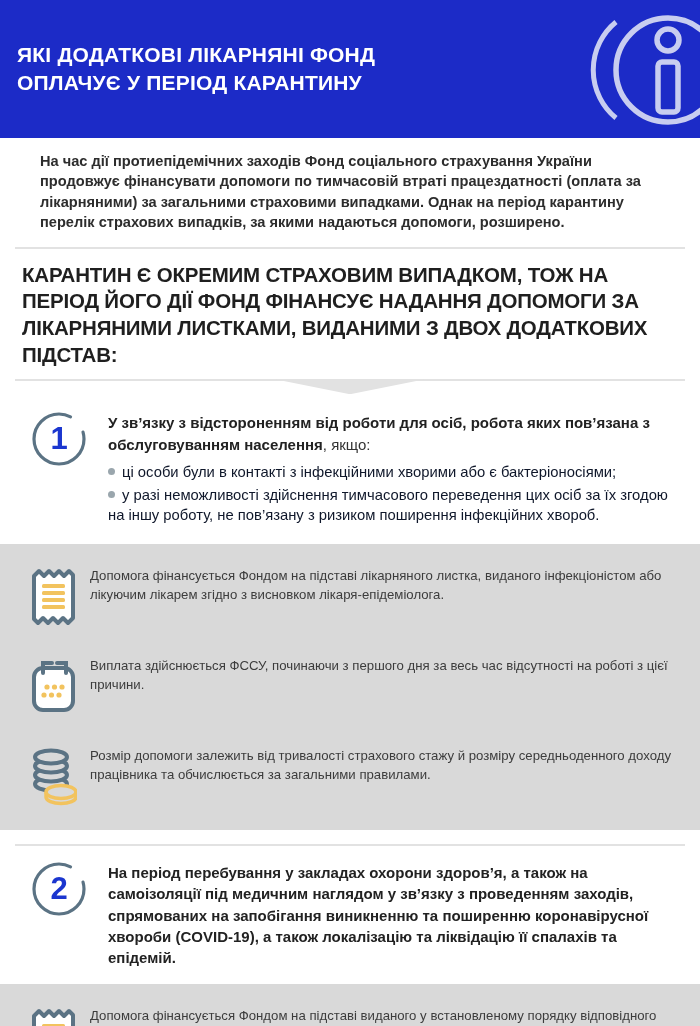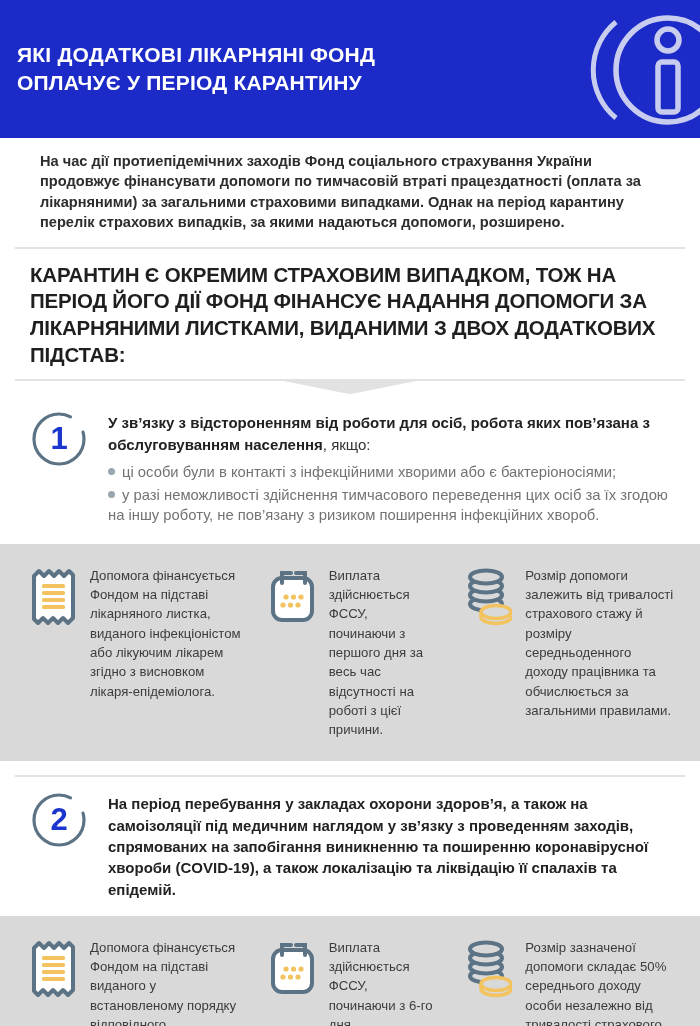--- a/index.html
+++ b/index.html
@@ -20,21 +20,21 @@
   .info-badge{position:absolute;right:-28px;top:4px;}
   .info-badge *{stroke:var(--header-icon,#c8cdf0);fill:none;}
   
   .intro{
     margin:13px 36px 0 40px;font-size:14.6px;font-weight:bold;
     color:var(--text-dark,#2d2d2d);line-height:1.4;
   }
   .rule{border:none;border-top:2px solid var(--divider-gray,#e2e2e2);margin:14px 15px 0;}
   
   .subhead{
-    margin:13px 30px 0;font-size:20.5px;font-weight:800;
+    margin:13px 22px 0;font-size:20.5px;font-weight:800;
     color:#1f1f1f;line-height:1.3;letter-spacing:-.2px;
   }
   .chev-wrap{position:relative;margin-top:11px;height:17px;}
   .chev-rule{margin:0 15px;}
   .chevron{
     width:150px;height:15px;margin:-2px auto 0;
     background:var(--divider-gray,#e2e2e2);
     clip-path:polygon(0 0,100% 0,50% 100%);
   }
   
@@ -42,29 +42,29 @@
   .badge{position:relative;width:58px;height:58px;flex:0 0 58px;}
   .badge svg{position:absolute;inset:0;}
   .badge .num{
     position:absolute;inset:0;display:flex;align-items:center;justify-content:center;
     color:var(--number-blue,#1b36cf);font-size:31px;font-weight:bold;
   }
   .reason-text{flex:1;padding-top:2px;}
   .lead{margin:0;font-size:15px;line-height:1.42;color:#333;}
   .lead strong{color:#222;}
   .bullets{margin-top:7px;}
-  .bullet{margin:0 0 2px;font-size:14.8px;line-height:1.4;color:#737373;}
+  .bullet{margin:0 0 2px;font-size:14.8px;line-height:1.4;color:#0f172a;}
   .bullet .dot{
     display:inline-block;width:7px;height:7px;border-radius:50%;
     background:#9aa6ad;margin-right:7px;vertical-align:2px;
   }
   
   .band{
     margin-top:16px;background:var(--band-gray,#d9d9d9);
-    display:flex;gap:28px;padding:22px 24px 22px 30px;
+    display:flex;gap:28px;padding:22px 24px 22px 30px;flex-direction:column;
   }
   .card{display:flex;gap:13px;flex:1;}
   .card:nth-child(2){flex:.8;}
   .card .ic{flex:0 0 47px;}
   .card p{margin:0;font-size:13.2px;line-height:1.46;color:#3c3c3c;}
   .sl{stroke:var(--icon-slate,#5b7384);}
   .fillw{fill:#ffffff;}
   .fillband{fill:var(--band-gray,#d9d9d9);}
   .yl{stroke:var(--accent-yellow,#f2c35e);}
   .ylf{fill:var(--accent-yellow,#f2c35e);}

